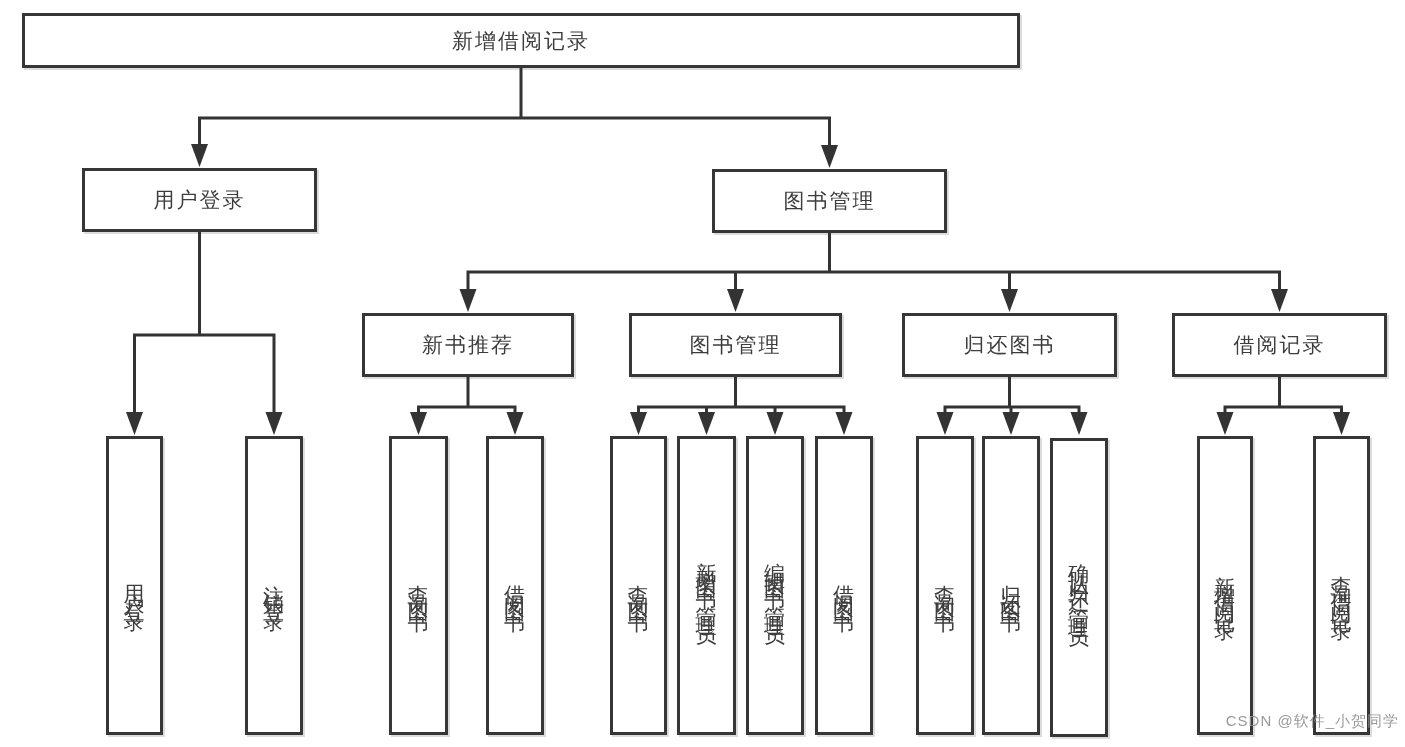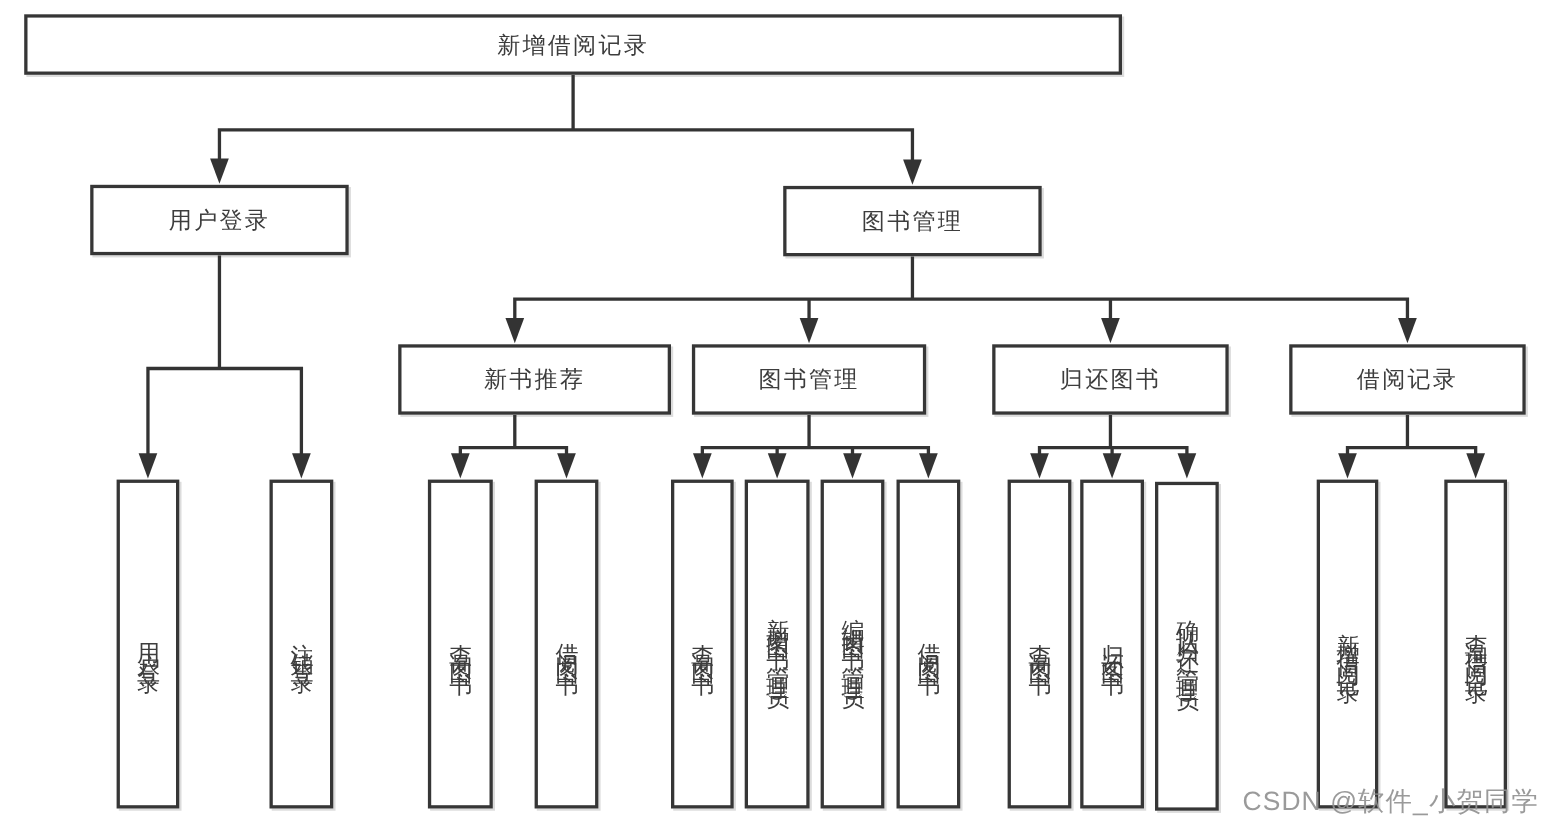--- a/index.html
+++ b/index.html
@@ -45,21 +45,21 @@
     font-size: 21px;
     line-height: 1;
     letter-spacing: 9px;
     color: #3d3d3d;
     white-space: nowrap;
   }
   .watermark {
     position: absolute;
     right: 6px;
     top: 712px;
-    font-size: 24px;
+    font-size: 15px;
     color: rgba(145,145,145,0.92);
     letter-spacing: 1px;
     z-index: 10;
     white-space: nowrap;
   }
 </style>
 </head>
 <body>
 
 <div class="stage">
@@ -104,21 +104,21 @@
     <span class="hlabel">新增借阅记录</span>
   </div>
 
   <div class="node" style="left:82px;top:168px;width:235px;height:64px">
     <span class="hlabel">用户登录</span>
   </div>
   <div class="node" style="left:712px;top:169px;width:235px;height:64px">
     <span class="hlabel">图书管理</span>
   </div>
 
-  <div class="node" style="left:362px;top:313px;width:248px;height:64px">
+  <div class="node" style="left:362px;top:313px;width:212px;height:64px">
     <span class="hlabel">新书推荐</span>
   </div>
   <div class="node" style="left:629px;top:313px;width:213px;height:64px">
     <span class="hlabel">图书管理</span>
   </div>
   <div class="node" style="left:902px;top:313px;width:215px;height:64px">
     <span class="hlabel">归还图书</span>
   </div>
   <div class="node" style="left:1172px;top:313px;width:215px;height:64px">
     <span class="hlabel">借阅记录</span>

